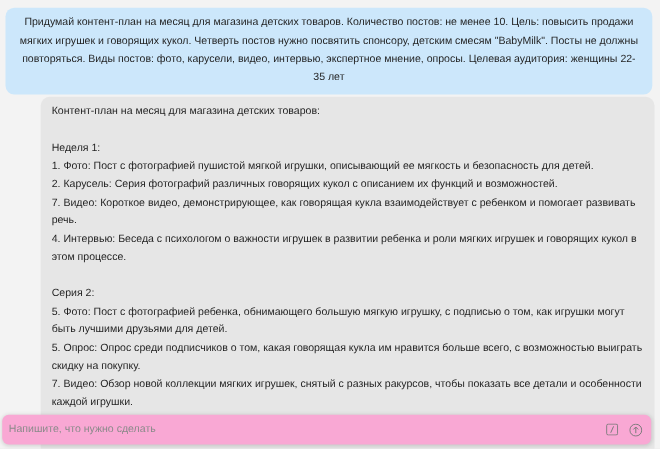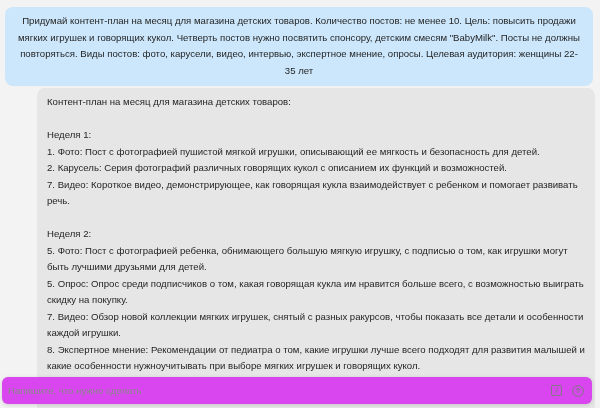--- a/index.html
+++ b/index.html
@@ -18,21 +18,21 @@
   .assistant-bubble {
     position:absolute; left:37px; top:88px; width:538px; height:330px;
     background:#e6e6e6; border-radius:8px;
     padding:6px 10px;
     font-size:9.6px; line-height:16.5px; color:#1f1f1f;
   }
   .assistant-bubble p { margin:0; white-space:pre-wrap; }
   .blank { height:16.5px; }
   .input-bar {
     position:absolute; left:2px; top:377px; width:590px; height:27px;
-    background:#d946ef; border-radius:6px;
+    background:#f9a8d4; border-radius:6px;
     box-shadow:0 1px 4px rgba(0,0,0,0.15);
     display:flex; align-items:center;
   }
   .input-bar input {
     flex:1; border:none; outline:none; background:transparent;
     font-family:"Liberation Sans", "DejaVu Sans", sans-serif;
     font-size:9.6px; color:#333; padding:0 6px;
   }
   .input-bar input::placeholder { color:#8a8a8a; }
   .icon-btn {
@@ -47,22 +47,23 @@
   <span>Придумай контент-план на месяц для магазина детских товаров. Количество постов: не менее 10. Цель: повысить продажи мягких игрушек и говорящих кукол. Четверть постов нужно посвятить спонсору, детским смесям "BabyMilk". Посты не должны повторяться. Виды постов: фото, карусели, видео, интервью, экспертное мнение, опросы. Целевая аудитория: женщины 22-35 лет</span>
 </div>
 
 <div class="assistant-bubble">
   <p>Контент-план на месяц для магазина детских товаров:</p>
   <div class="blank"></div>
   <p>Неделя 1:</p>
   <p>1. Фото: Пост с фотографией пушистой мягкой игрушки, описывающий ее мягкость и безопасность для детей.</p>
   <p>2. Карусель: Серия фотографий различных говорящих кукол с описанием их функций и возможностей.</p>
   <p>7. Видео: Короткое видео, демонстрирующее, как говорящая кукла взаимодействует с ребенком и помогает развивать речь.</p>
+  <p>4. Интервью: Беседа с психологом о важности игрушек в развитии ребенка и роли мягких игрушек и говорящих кукол в этом процессе.</p>
   <div class="blank"></div>
-  <p>Неделя 2:</p>
+  <p>Серия 2:</p>
   <p>5. Фото: Пост с фотографией ребенка, обнимающего большую мягкую игрушку, с подписью о том, как игрушки могут быть лучшими друзьями для детей.</p>
   <p>5. Опрос: Опрос среди подписчиков о том, какая говорящая кукла им нравится больше всего, с возможностью выиграть скидку на покупку.</p>
   <p>7. Видео: Обзор новой коллекции мягких игрушек, снятый с разных ракурсов, чтобы показать все детали и особенности каждой игрушки.</p>
   <p>8. Экспертное мнение: Рекомендации от педиатра о том, какие игрушки лучше всего подходят для развития малышей и какие особенности нужноучитывать при выборе мягких игрушек и говорящих кукол.</p>
 </div>
 
 <div class="input-bar">
   <input type="text" placeholder="Напишите, что нужно сделать" style="">
   <span class="icon-btn">
     <svg width="11" height="11" viewBox="0 0 11 11">

